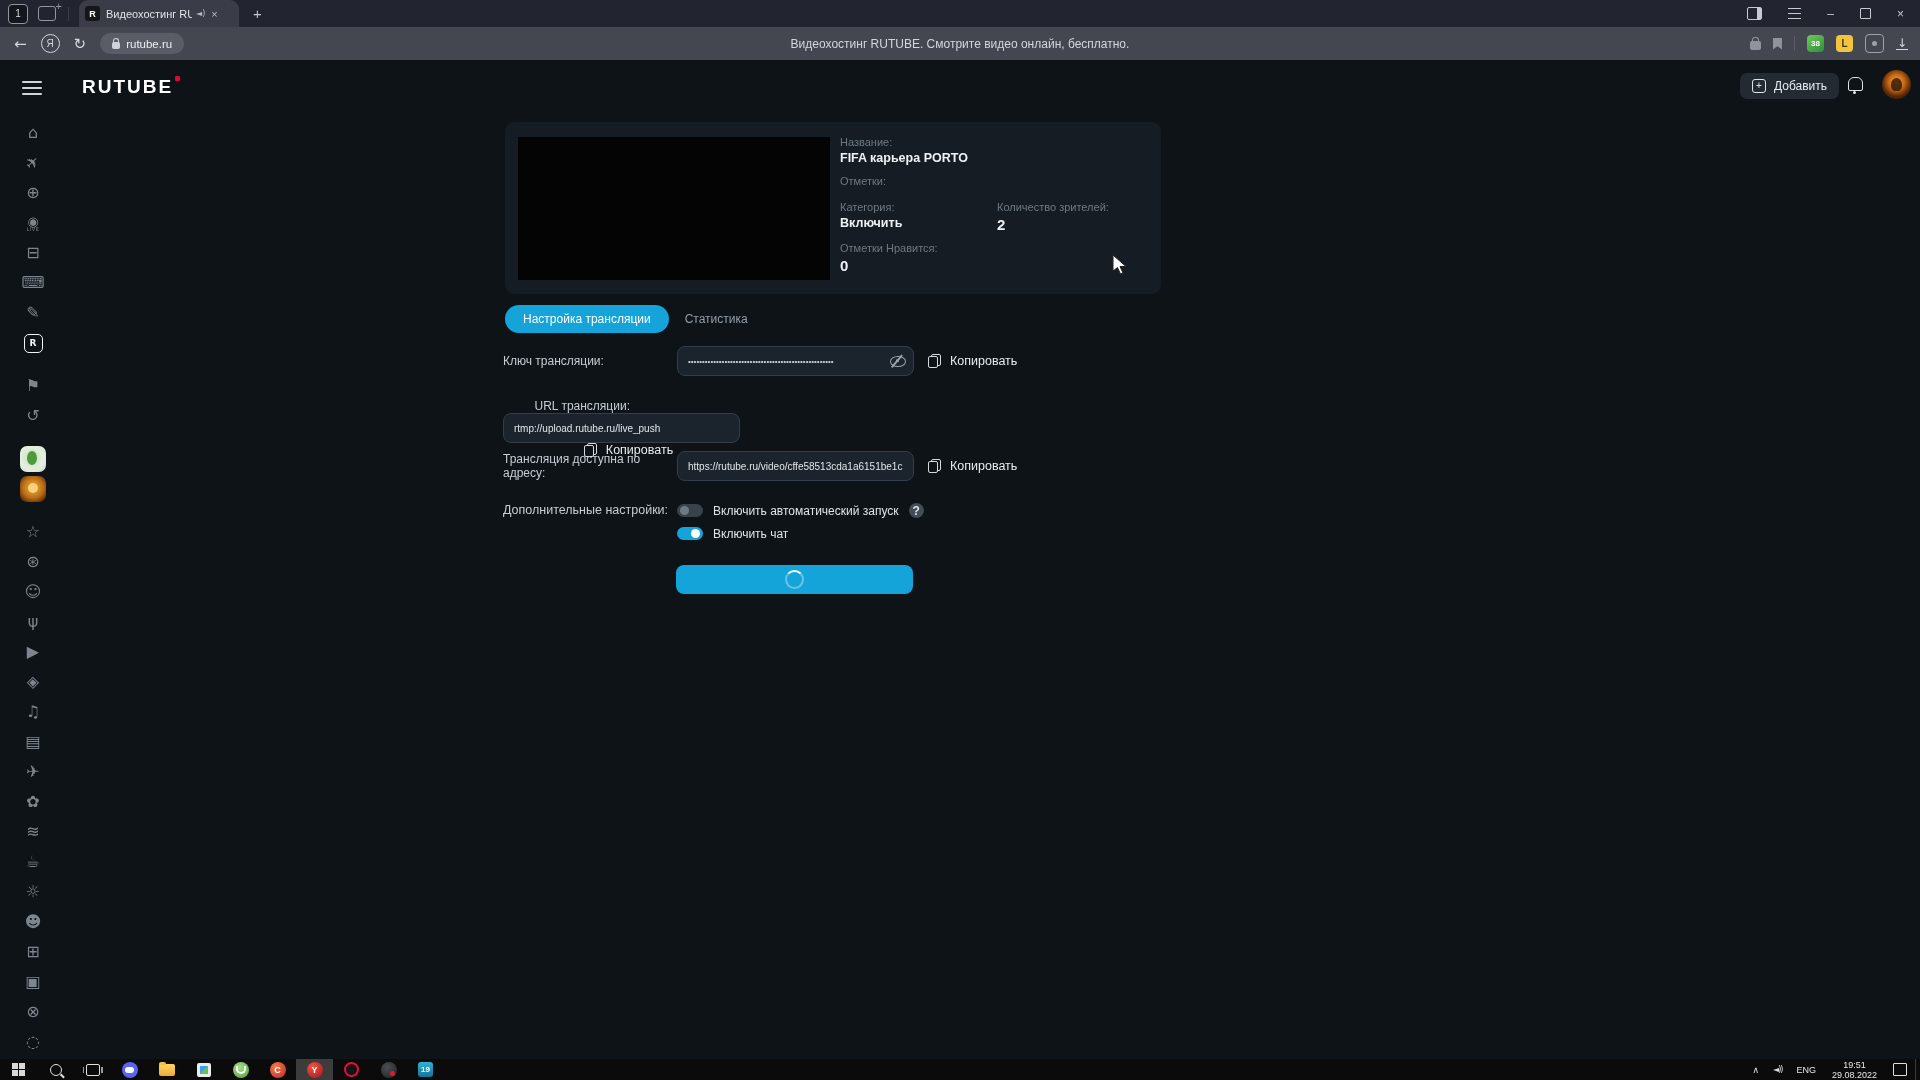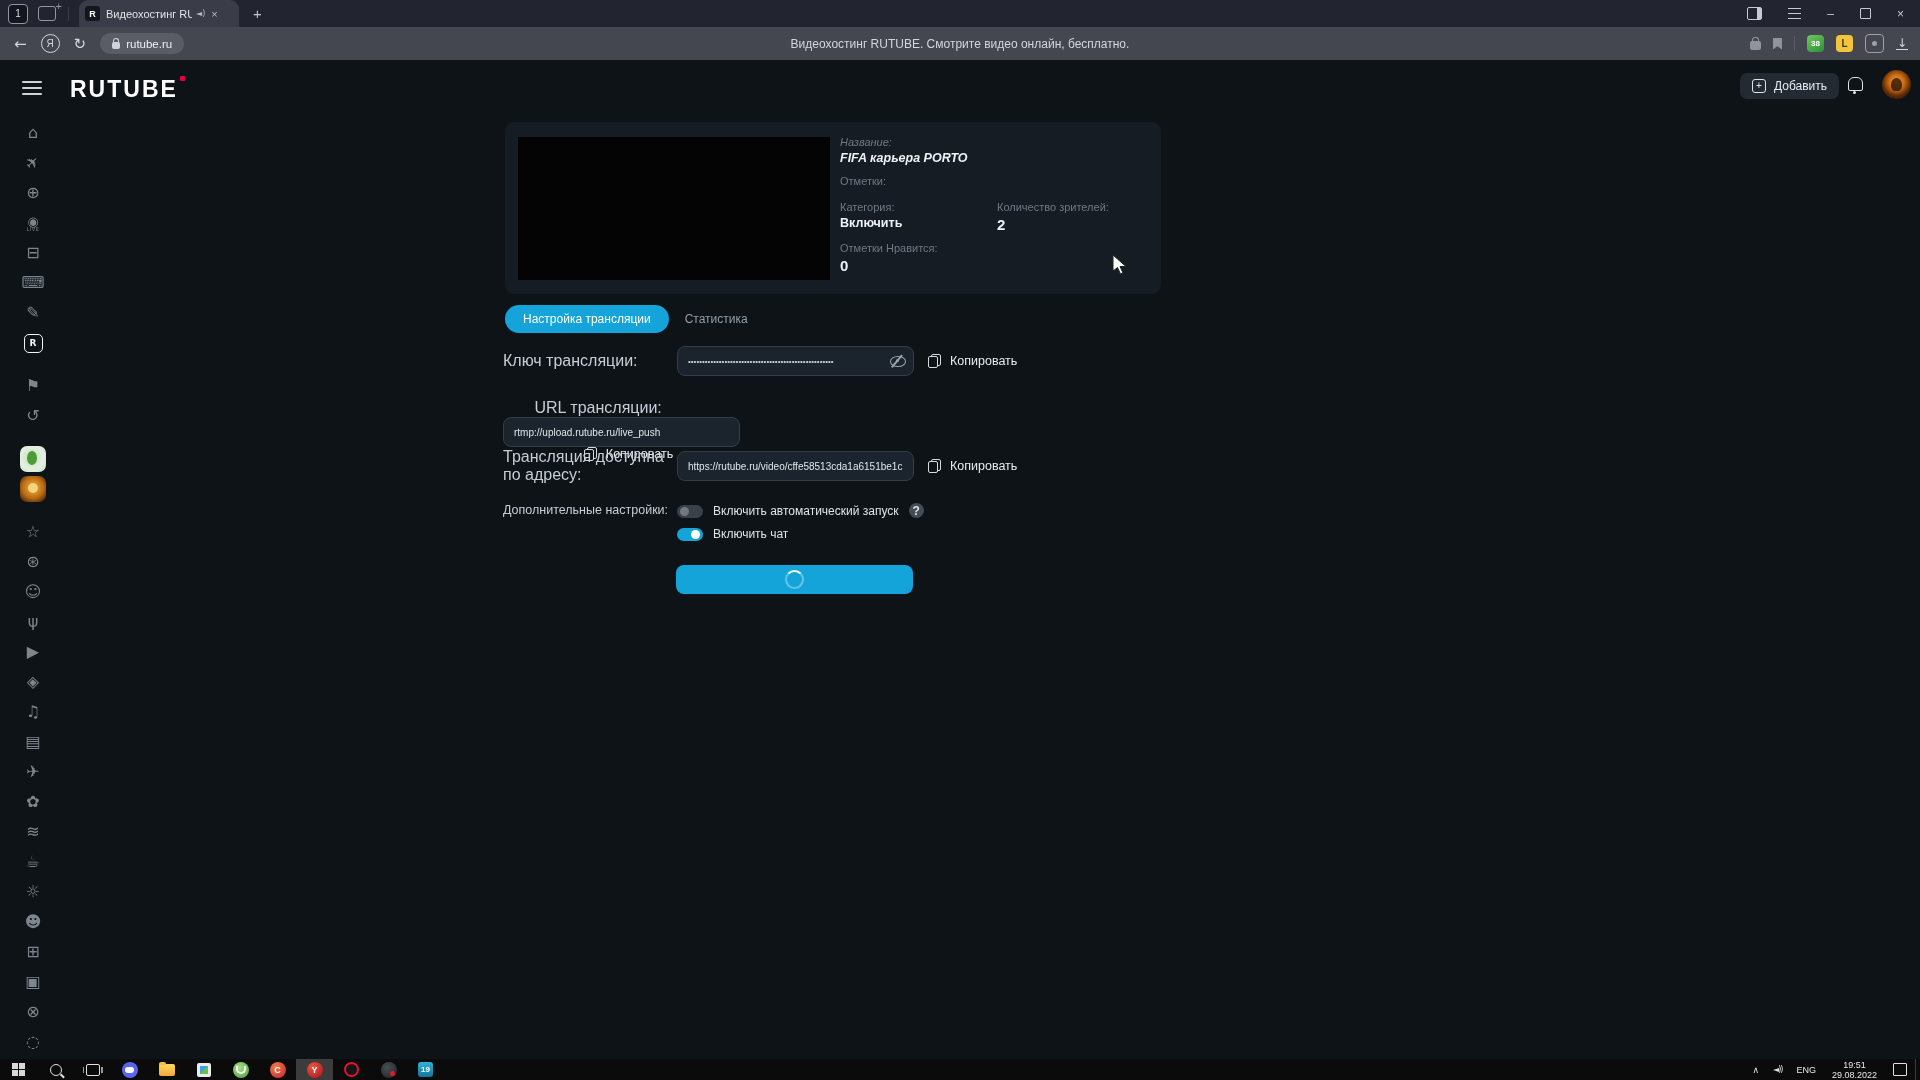--- a/index.html
+++ b/index.html
@@ -50,21 +50,21 @@
   .ext-adguard{background:linear-gradient(145deg,#6fc85a,#2e8f3c);color:#fff;}
   .ext-lastpass{background:#f3c53d;color:#463a10;font-size:10px;}
   .ext-generic{border:1.4px solid #9da1aa;background:transparent;position:relative;}
   .ext-generic::after{content:"";width:5px;height:5px;border-radius:50%;background:#9da1aa;}
   .dl-ic{color:#d3d7dd;font-size:12px;border-bottom:1.6px solid #d3d7dd;line-height:11px;padding:0 1px;}
 
   
   .page{position:absolute;top:60px;left:0;right:0;bottom:0;background:#0e1318;}
   .hamburger{position:absolute;left:22px;top:21px;width:20px;height:14px;}
   .hamburger i{display:block;height:2px;background:#cfd5da;margin-bottom:4px;border-radius:1px;}
-  .logo{position:absolute;left:70px;top:16px;font-size:23px;font-weight:bold;letter-spacing:2px;color:#fff;}
+  .logo{position:absolute;left:82px;top:16px;font-size:19px;font-weight:bold;letter-spacing:2px;color:#fff;}
   .logo::after{content:"";display:inline-block;width:5px;height:5px;background:#e7003e;border-radius:1px;margin-left:2px;vertical-align:top;}
   .search{position:absolute;left:777px;top:10px;width:355px;height:29px;border:1px solid #3a424b;border-radius:9px;
     background:#12181e;display:flex;align-items:center;padding:0 10px;gap:9px;}
   .mag{width:11px;height:11px;border:1.7px solid #8d97a1;border-radius:50%;position:relative;flex:none;}
   .mag::after{content:"";position:absolute;width:6px;height:1.7px;background:#8d97a1;transform:rotate(45deg);right:-5px;bottom:-2px;}
   .search input{background:transparent;border:none;outline:none;color:#cfd6dc;font-size:13px;width:100%;font-family:inherit;}
   .search input::placeholder{color:#8d97a1;}
   .addbtn{position:absolute;left:1740px;top:13px;height:26px;background:#232a32;border-radius:7px;display:flex;
     align-items:center;gap:8px;padding:0 12px;color:#e8ecf0;font-size:12px;}
   .plus-sq{width:12px;height:12px;border:1.4px solid #dfe4e9;border-radius:3px;display:flex;align-items:center;justify-content:center;font-size:10px;color:#dfe4e9;line-height:0;}
@@ -91,49 +91,49 @@
   .g-channel-b{background:radial-gradient(circle at 50% 45%,#f2b33c 0%,#b96a14 55%,#241105 100%);position:relative;}
   .g-channel-b::after{content:"";position:absolute;left:8px;top:7px;width:10px;height:10px;border-radius:50%;background:#f8d27a;}
 
   
   .card{position:absolute;left:505px;top:62px;width:656px;height:172px;background:#161c23;border-radius:9px;}
   .thumb{position:absolute;left:13px;top:15px;width:312px;height:143px;background:#040404;}
   .info{position:absolute;left:335px;top:0;right:10px;bottom:0;}
   .ilabel{font-size:11px;color:#6e7983;}
   .ivalue{font-size:12.5px;font-weight:bold;color:#eef2f5;margin-top:3px;}
   .ivalue.big{font-size:15px;}
-  .irow-a{position:absolute;top:14px;left:0;font-style:italic;}
+  .irow-a{position:absolute;top:14px;left:0;}
   .irow-b{position:absolute;top:53px;left:0;}
   .irow-c{position:absolute;top:79px;left:0;}
   .irow-c2{position:absolute;top:79px;left:157px;}
   .irow-d{position:absolute;top:120px;left:0;}
 
   
   .tabs{position:absolute;left:505px;top:245px;height:28px;display:flex;align-items:center;gap:16px;}
   .tab-pill{height:28px;border-radius:14px;background:var(--accent,#15a4da);color:#fff;font-size:12px;
     display:flex;align-items:center;padding:0 18px;}
   .tab-flat{font-size:12px;color:#939ea7;}
 
   
   .frow{position:absolute;left:503px;height:30px;display:flex;align-items:center;}
-  .frow .flabel{width:174px;font-size:16px;color:#c6cdd4;flex:none;}
+  .frow .flabel{width:174px;font-size:12px;color:#c6cdd4;flex:none;}
   .inwrap{position:relative;width:237px;height:30px;flex:none;}
   .inwrap input{width:100%;height:100%;box-sizing:border-box;background:#1b232c;border:1px solid #343e48;border-radius:8px;
     color:#dfe5ea;font-size:10px;padding:0 10px;outline:none;font-family:inherit;}
   .inwrap input.masked{font-size:8px;letter-spacing:0;padding-right:26px;color:#cdd4da;}
   .eye{position:absolute;right:8px;top:10px;width:14px;height:9px;border:1.3px solid #9aa3ac;border-radius:50%;}
   .eye::before{content:"";position:absolute;left:4.5px;top:2px;width:3px;height:3px;border-radius:50%;background:#9aa3ac;}
   .eye::after{content:"";position:absolute;left:5px;top:-4px;width:1.5px;height:16px;background:#9aa3ac;transform:rotate(40deg);}
   .copy{display:flex;align-items:center;gap:9px;margin-left:14px;}
   .copy-ic{position:relative;width:13px;height:14px;flex:none;}
   .copy-ic::before{content:"";position:absolute;right:0;top:0;width:8px;height:10px;border:1.4px solid #d3dae0;border-radius:2px;}
   .copy-ic::after{content:"";position:absolute;left:0;bottom:0;width:8px;height:10px;border:1.4px solid #d3dae0;border-radius:2px;background:#0e1318;}
   .copy span{font-size:12.5px;color:#e6ebef;}
   .setlabel{position:absolute;left:503px;top:443px;font-size:12.5px;color:#c6cdd4;}
-  .trow{position:absolute;left:677px;height:15px;display:flex;align-items:flex-end;gap:10px;}
+  .trow{position:absolute;left:677px;height:15px;display:flex;align-items:center;gap:10px;}
   .toggle{width:26px;height:13px;border-radius:7px;background:#39424b;position:relative;flex:none;}
   .toggle::after{content:"";position:absolute;width:9px;height:9px;border-radius:50%;top:2px;left:3px;background:#707a83;}
   .toggle.on{background:var(--accent,#15a4da);}
   .toggle.on::after{left:auto;right:3px;background:#fff;}
   .trow span{font-size:12px;color:#dee4e9;}
   .help{width:15px;height:15px;border-radius:50%;background:#434d57;color:#a8b2bb;font-size:10px;font-weight:bold;
     display:flex;align-items:center;justify-content:center;flex:none;}
   .submit{position:absolute;left:676px;top:505px;width:237px;height:29px;border:none;border-radius:8px;
     background:var(--accent,#15a4da);display:flex;align-items:center;justify-content:center;}
   .spinner{width:15px;height:15px;border-radius:50%;border:2px solid rgba(255,255,255,.35);border-top-color:#fff;

